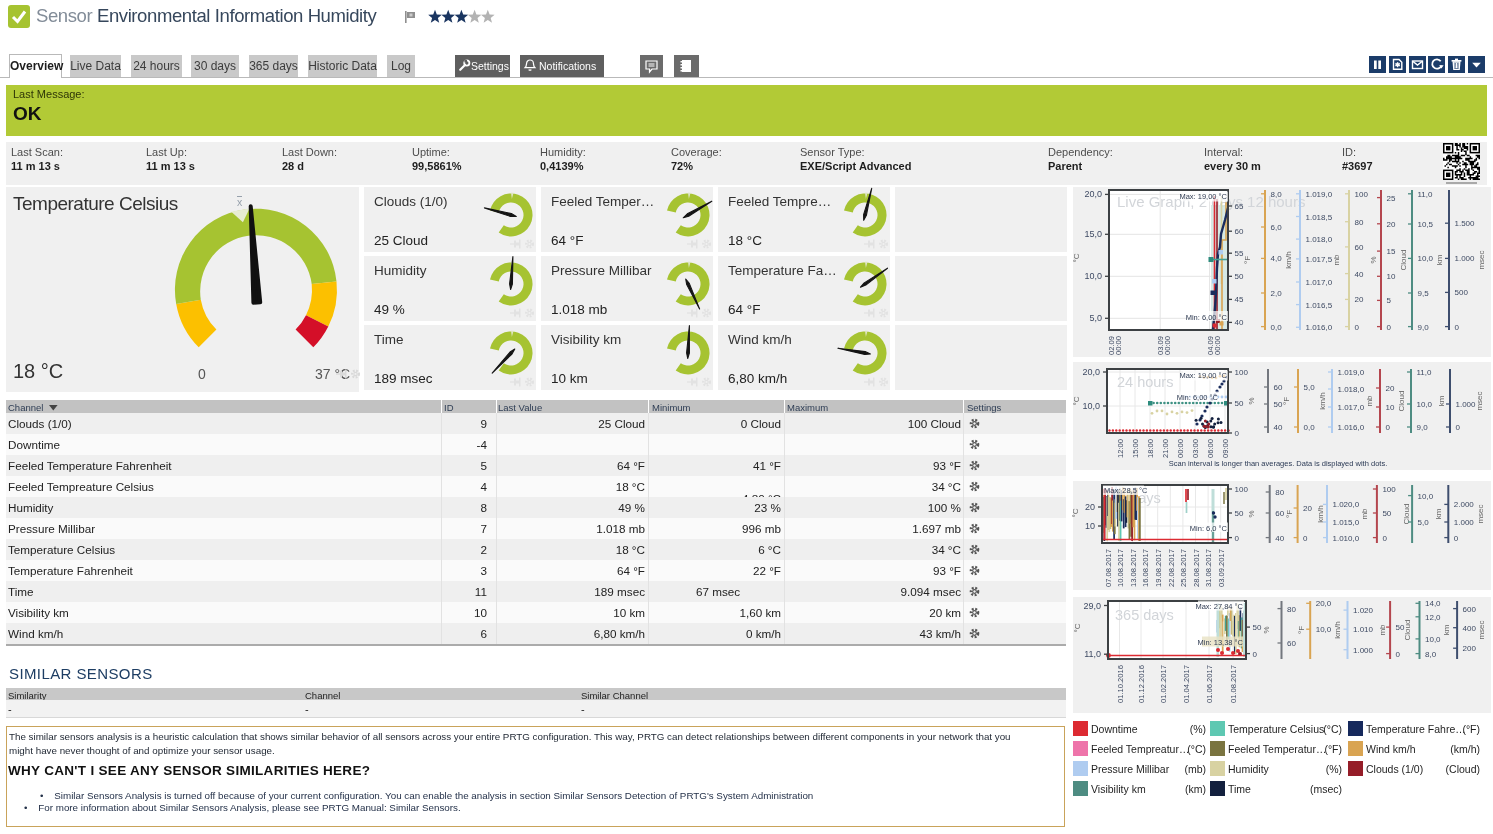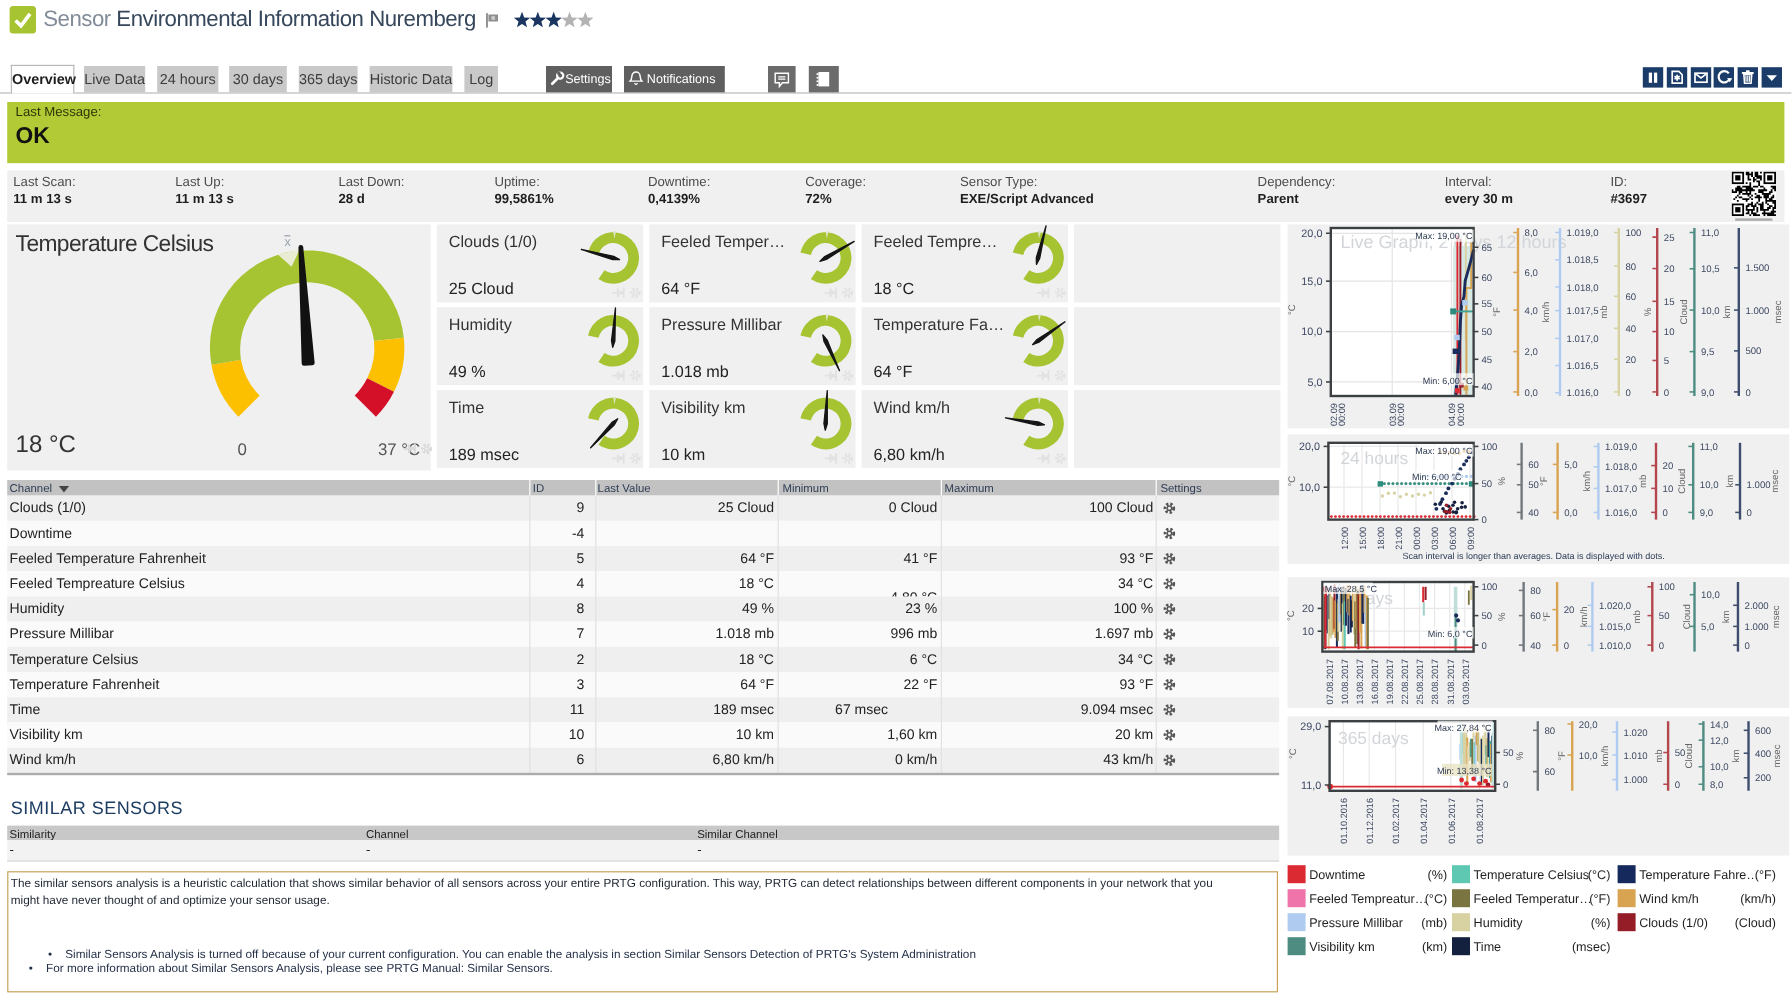--- a/index.html
+++ b/index.html
@@ -2,21 +2,21 @@
 <html><head><meta charset="utf-8"><style>
 *{margin:0;padding:0;box-sizing:border-box;}
 body{font-family:"Liberation Sans",sans-serif;background:#fff;}
 .abs{position:absolute;}
 </style></head><body>
 <div style="position:relative;width:1493px;height:834px;overflow:hidden;">
 <div class="abs" style="left:8px;top:5px;width:22px;height:23px;background:#a6c331;border-radius:3px;"></div>
 <svg class="abs" style="left:8px;top:5px;" width="22" height="23">
       <polyline points="5,12 9.5,16.5 17,6.5" fill="none" stroke="#fff" stroke-width="3"></polyline>
     </svg>
-<div class="abs" style="left:36px;top:5px;font-size:18.5px;letter-spacing:-0.4px;color:#828c98;">Sensor <span style="color:#36475c;">Environmental Information Nuremberg</span></div>
+<div class="abs" style="left:36px;top:5px;font-size:18.5px;letter-spacing:-0.4px;color:#828c98;">Sensor <span style="color:#36475c;">Environmental Information Humidity</span></div>
 <svg class="abs" style="left:404px;top:10px;" width="14" height="14">
       <rect x="1" y="1" width="1.6" height="12" fill="#8f8f8f"></rect>
       <path d="M3,2 h8 v6 h-8 z" fill="#8f8f8f"></path>
       <rect x="5.5" y="3.5" width="3" height="3" fill="#fff" opacity="0.55"></rect>
     </svg>
 <svg class="abs" style="left:0px;top:0px;" width="520" height="30">
       <path d="M435.0,9.8 436.8,14.6 L441.8,14.8 437.9,17.9 L439.2,22.8 435.0,20.0 L430.8,22.8 432.1,17.9 L428.2,14.8 433.2,14.6 Z" fill="#1a3560"></path>
       <path d="M448.2,9.8 450.0,14.6 L455.0,14.8 451.1,17.9 L452.4,22.8 448.2,20.0 L444.0,22.8 445.3,17.9 L441.4,14.8 446.4,14.6 Z" fill="#1a3560"></path>
       <path d="M461.4,9.8 463.2,14.6 L468.2,14.8 464.3,17.9 L465.6,22.8 461.4,20.0 L457.2,22.8 458.5,17.9 L454.6,14.8 459.6,14.6 Z" fill="#1a3560"></path>
       <path d="M474.6,9.8 476.4,14.6 L481.4,14.8 477.5,17.9 L478.8,22.8 474.6,20.0 L470.4,22.8 471.7,17.9 L467.8,14.8 472.8,14.6 Z" fill="#b3b3b3"></path>
@@ -97,21 +97,21 @@
 <div class="abs" style="left:13px;top:103px;font-size:19px;font-weight:bold;color:#111;">OK</div>
 <div class="abs" style="left:6px;top:142px;width:1481px;height:43px;background:#f0f0f0;"></div>
 <div class="abs" style="left:11px;top:146px;font-size:11px;color:#4c4c4c;">Last Scan:</div>
 <div class="abs" style="left:11px;top:160px;font-size:11px;font-weight:bold;color:#1e1e1e;">11 m 13 s</div>
 <div class="abs" style="left:146px;top:146px;font-size:11px;color:#4c4c4c;">Last Up:</div>
 <div class="abs" style="left:146px;top:160px;font-size:11px;font-weight:bold;color:#1e1e1e;">11 m 13 s</div>
 <div class="abs" style="left:282px;top:146px;font-size:11px;color:#4c4c4c;">Last Down:</div>
 <div class="abs" style="left:282px;top:160px;font-size:11px;font-weight:bold;color:#1e1e1e;">28 d</div>
 <div class="abs" style="left:412px;top:146px;font-size:11px;color:#4c4c4c;">Uptime:</div>
 <div class="abs" style="left:412px;top:160px;font-size:11px;font-weight:bold;color:#1e1e1e;">99,5861%</div>
-<div class="abs" style="left:540px;top:146px;font-size:11px;color:#4c4c4c;">Downtime:</div>
+<div class="abs" style="left:540px;top:146px;font-size:11px;color:#4c4c4c;">Humidity:</div>
 <div class="abs" style="left:540px;top:160px;font-size:11px;font-weight:bold;color:#1e1e1e;">0,4139%</div>
 <div class="abs" style="left:671px;top:146px;font-size:11px;color:#4c4c4c;">Coverage:</div>
 <div class="abs" style="left:671px;top:160px;font-size:11px;font-weight:bold;color:#1e1e1e;">72%</div>
 <div class="abs" style="left:800px;top:146px;font-size:11px;color:#4c4c4c;">Sensor Type:</div>
 <div class="abs" style="left:800px;top:160px;font-size:11px;font-weight:bold;color:#1e1e1e;">EXE/Script Advanced</div>
 <div class="abs" style="left:1048px;top:146px;font-size:11px;color:#4c4c4c;">Dependency:</div>
 <div class="abs" style="left:1048px;top:160px;font-size:11px;font-weight:bold;color:#1e1e1e;">Parent</div>
 <div class="abs" style="left:1204px;top:146px;font-size:11px;color:#4c4c4c;">Interval:</div>
 <div class="abs" style="left:1204px;top:160px;font-size:11px;font-weight:bold;color:#1e1e1e;">every 30 m</div>
 <div class="abs" style="left:1342px;top:146px;font-size:11px;color:#4c4c4c;">ID:</div>
@@ -498,20 +498,21 @@
 <div class="abs" style="left:6px;top:688px;width:1060px;height:12px;background:#c8c8c8;"></div>
 <div class="abs" style="left:8px;top:690px;font-size:9.5px;color:#222;">Similarity</div>
 <div class="abs" style="left:305px;top:690px;font-size:9.5px;color:#222;">Channel</div>
 <div class="abs" style="left:581px;top:690px;font-size:9.5px;color:#222;">Similar Channel</div>
 <div class="abs" style="left:6px;top:700px;width:1060px;height:18px;background:#f2f2f2;border-bottom:1px solid #d8d8d8;"></div>
 <div class="abs" style="left:8px;top:703px;font-size:11px;color:#222;">-</div>
 <div class="abs" style="left:305px;top:703px;font-size:11px;color:#222;">-</div>
 <div class="abs" style="left:581px;top:703px;font-size:11px;color:#222;">-</div>
 <div class="abs" style="left:6px;top:726px;width:1059px;height:101px;background:#fff;border:1px solid #c9a35a;"></div>
 <div class="abs" style="left:9px;top:730px;width:1046px;font-size:9.8px;color:#1c2430;line-height:13.5px;">The similar sensors analysis is a heuristic calculation that shows similar behavior of all sensors across your entire PRTG configuration. This way, PRTG can detect relationships between different components in your network that you<br>might have never thought of and optimize your sensor usage.</div>
+<div class="abs" style="left:8px;top:763px;font-size:13.5px;font-weight:bold;letter-spacing:0.3px;color:#111;">WHY CAN'T I SEE ANY SENSOR SIMILARITIES HERE?</div>
 <div class="abs" style="left:40px;top:790px;font-size:9.8px;color:#25324a;">•&nbsp;&nbsp;&nbsp; Similar Sensors Analysis is turned off because of your current configuration. You can enable the analysis in section Similar Sensors Detection of PRTG's System Administration</div>
 <div class="abs" style="left:24px;top:802px;font-size:9.8px;color:#25324a;">•&nbsp;&nbsp;&nbsp; For more information about Similar Sensors Analysis, please see PRTG Manual: Similar Sensors.</div>
 <svg class="abs" style="left:1070px;top:185px;" width="423" height="649" font-family="Liberation Sans, sans-serif">
       <rect x="3" y="2" width="418" height="170" fill="#f0f0f0"></rect>
       <rect x="39" y="5" width="119" height="140" fill="#fff"></rect>
       <line x1="39" y1="9.4" x2="158" y2="9.4" stroke="#e4e4e4" stroke-width="1"></line>
       <line x1="39" y1="49.3" x2="158" y2="49.3" stroke="#e4e4e4" stroke-width="1"></line>
       <line x1="39" y1="91.3" x2="158" y2="91.3" stroke="#e4e4e4" stroke-width="1"></line>
       <line x1="39" y1="133.3" x2="158" y2="133.3" stroke="#e4e4e4" stroke-width="1"></line>
       <line x1="90.2" y1="5" x2="90.2" y2="145" stroke="#e4e4e4" stroke-width="1"></line>

